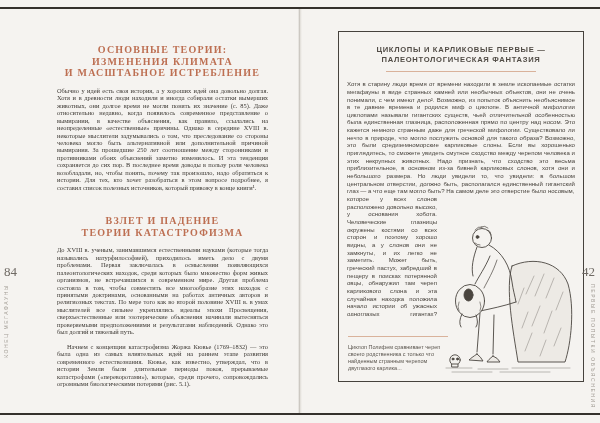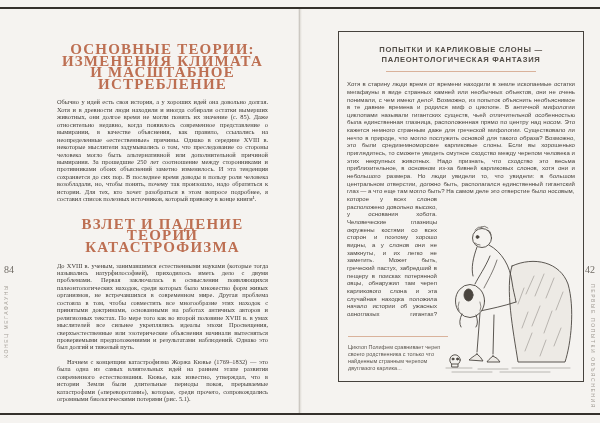--- a/index.html
+++ b/index.html
@@ -12,32 +12,32 @@
   }
   .edge-line{position:absolute;left:0;right:0;height:2px;background:#35312c;}
   .edge-top{top:7px;}
   .edge-bottom{top:413px;}
   .spine{position:absolute;top:9px;bottom:10px;left:298px;width:4px;
     background:linear-gradient(to right,#f5f3f0,#c9c5bf 40%,#e4e1dc 60%,#f5f3f0);}
   
   .left-col{position:absolute;left:57px;top:44px;width:211px;color:#3e3a35;}
   .h-left{
     color:#bd6f52;font-weight:700;text-align:center;
-    font-size:15px;line-height:11.6px;letter-spacing:1.2px;
+    font-size:10px;line-height:11.6px;letter-spacing:1.2px;
     white-space:pre-line;margin:0;
   }
-  .h2-left{margin-top:16px;}
+  .h2-left{margin-top:24px;}
   .para{
     font-size:6.4px;line-height:7.45px;text-align:justify;
     margin:8px 0 0 0;white-space:normal;color:#3e3a35;
   }
   .para.gap{margin-top:7px;}
   .para.indent{text-indent:10px;}
   
-  .pageno{position:absolute;font-size:10px;color:#6f6a64;}
+  .pageno{position:absolute;font-size:13px;color:#6f6a64;}
   .pageno-left{left:4px;top:264px;}
   .pageno-right{right:5px;top:264px;}
   .edge-title{
     position:absolute;font-family:"Liberation Sans",sans-serif;
     font-size:5px;letter-spacing:1.6px;color:#a29d95;
     writing-mode:vertical-rl;white-space:nowrap;
   }
   .edge-title-left{left:3px;top:284px;transform:rotate(180deg);}
   .edge-title-right{right:4px;top:284px;}
   
@@ -75,21 +75,21 @@
     <p class="para">Обычно у идей есть своя история, а у хороших идей она довольно долгая. Хотя и в древности люди находили и иногда собирали остатки вымерших животных, они долгое время не могли понять их значение (с. 85). Даже относительно недавно, когда появилось современное представление о вымирании, в качестве объяснения, как правило, ссылались на неопределенные «естественные» причины. Однако в середине XVIII в. некоторые мыслители задумывались о том, что преследование со стороны человека могло быть альтернативной или дополнительной причиной вымирания. За прошедшие 250 лет соотношение между сторонниками и противниками обоих объяснений заметно изменилось. И эта тенденция сохраняется до сих пор. В последнее время доводы в пользу роли человека возобладали, но, чтобы понять, почему так произошло, надо обратиться к истории. Для тех, кто хочет разобраться в этом вопросе подробнее, я составил список полезных источников, который привожу в конце книги¹.</p>
     <h2 class="h-left h2-left">ВЗЛЕТ И ПАДЕНИЕ
 ТЕОРИИ КАТАСТРОФИЗМА</h2>
     <p class="para">До XVIII в. ученым, занимавшимся естественными науками (которые тогда назывались натурфилософией), приходилось иметь дело с двумя проблемами. Первая заключалась в осмыслении появляющихся палеонтологических находок, среди которых было множество форм живых организмов, не встречавшихся в современном мире. Другая проблема состояла в том, чтобы совместить все многообразие этих находок с принятыми доктринами, основанными на работах античных авторов и религиозных текстах. По мере того как во второй половине XVIII в. в умах мыслителей все сильнее укреплялись идеалы эпохи Просвещения, сверхъестественные или эзотерические объяснения начинали вытесняться проверяемыми предположениями и результатами наблюдений. Однако это был долгий и тяжелый путь.</p>
     <p class="para gap indent">Начнем с концепции катастрофизма Жоржа Кювье (1769–1832) — это была одна из самых влиятельных идей на раннем этапе развития современного естествознания. Кювье, как известно, утверждал, что в истории Земли были длительные периоды покоя, прерываемые катастрофами («переворотами»), которые, среди прочего, сопровождались огромными биологическими потерями (рис. 5.1).</p>
   </div>
   <div class="pageno pageno-left">84</div>
   <div class="edge-title edge-title-left">КОНЕЦ МЕГАФАУНЫ</div>
 
   <div class="box">
-    <h3 class="box-title">ПОПЫТКИ И КАРЛИКОВЫЕ СЛОНЫ —
+    <h3 class="box-title">ЦИКЛОПЫ И КАРЛИКОВЫЕ ПЕРВЫЕ —
 ПАЛЕОНТОЛОГИЧЕСКАЯ ФАНТАЗИЯ</h3>
     <div class="title-rule"></div>
     <div class="box-text">
       <p class="box-body">Хотя в старину люди время от времени находили в земле ископаемые остатки мегафауны в виде странных камней или необычных объектов, они не очень понимали, с чем имеют дело². Возможно, из попыток объяснить необъяснимое в те давние времена и родился миф о циклопе. В античной мифологии циклопами называли гигантских существ, чьей отличительной особенностью была единственная глазница, расположенная прямо по центру над носом. Это кажется немного странным даже для греческой мифологии. Существовало ли нечто в природе, что могло послужить основой для такого образа? Возможно, это были средиземноморские карликовые слоны. Если вы хорошенько приглядитесь, то сможете увидеть смутное сходство между черепом человека и этих некрупных животных. Надо признать, что сходство это весьма приблизительное, в основном из-за бивней карликовых слонов, хотя они и небольшого размера. Но люди увидели то, что увидели: в большом центральном отверстии, должно быть, располагался единственный гигантский глаз — а что еще там могло быть? На самом деле это отверстие было носовым,</p>
       <p class="box-body box-body-wrap">которое у всех слонов расположено довольно высоко, у основания хобота. Человеческие глазницы окружены костями со всех сторон и поэтому хорошо видны, а у слонов они не замкнуты, и их легко не заметить. Может быть, греческий пастух, забредший в пещеру в поисках потерянной овцы, обнаружил там череп карликового слона и эта случайная находка положила начало истории об ужасных одноглазых гигантах? Представьте себе, как удивились бы циклопы, которые никогда не встречали людей, если бы наткнулись на человеческий череп.</p>
     </div>
     <div class="caption-block">
       <div class="caption-rule"></div>
       <p class="caption">Циклоп Полифем сравнивает череп своего родственника с только что найденным странным черепом двуглазого карлика...</p>
     </div>

